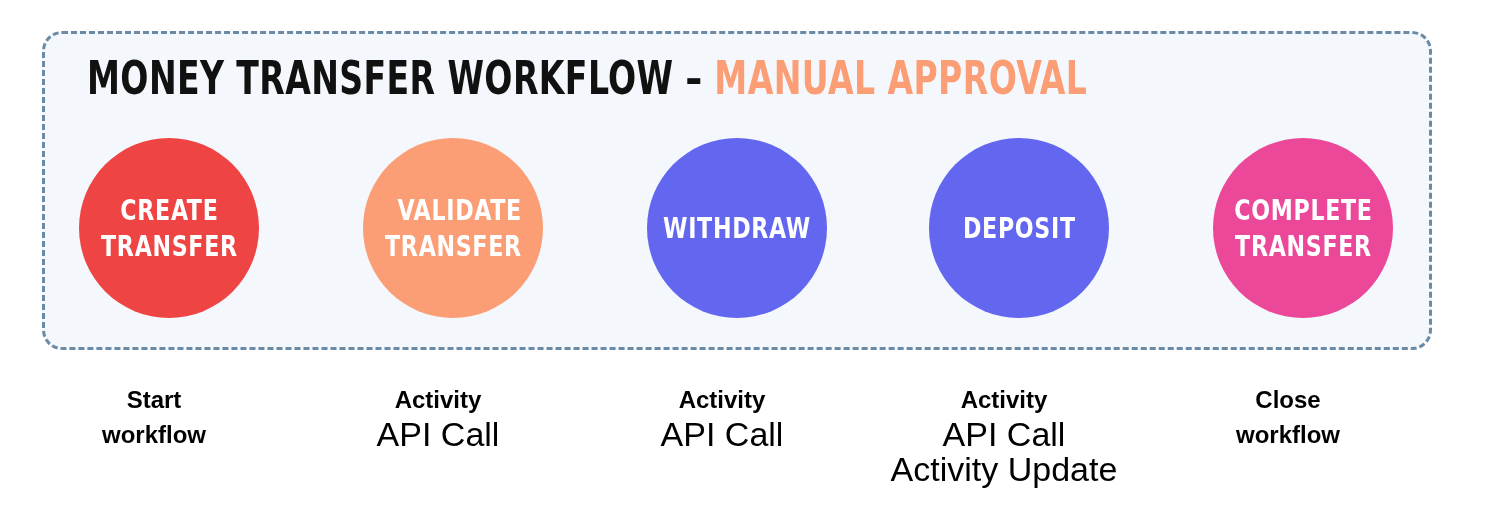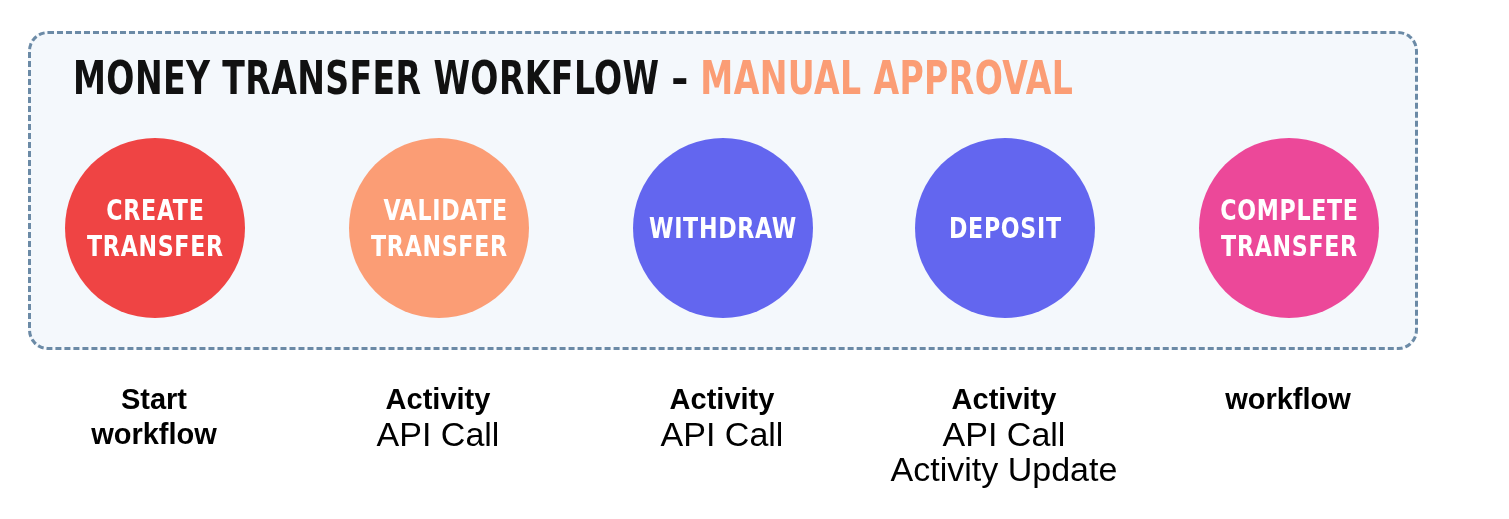--- a/index.html
+++ b/index.html
@@ -18,21 +18,21 @@
   #diagram-root {
     position: absolute;
     left: 0; top: 0;
     width: 1509px;
     height: 519px;
   }
 
   
   .workflow-panel {
     position: absolute;
-    left: 28px;
+    left: 42px;
     top: 31px;
     width: 1390px;
     height: 319px;
     box-sizing: border-box;
     background: #f4f8fc;
     border: 3px dashed #6b8aa6;
     border-radius: 20px;
   }
 
   
@@ -105,21 +105,21 @@
     text-align: center;
     color: #000000;
   }
   .caption-1 { left: -26px; }
   .caption-2 { left: 258px; }
   .caption-3 { left: 542px; }
   .caption-4 { left: 824px; }
   .caption-5 { left: 1108px; }
 
   .caption-title {
-    font-size: 29px;
+    font-size: 24px;
     font-weight: bold;
     line-height: 35px;
     white-space: nowrap;
   }
   .caption-sub {
     font-size: 34px;
     font-weight: normal;
     line-height: 35px;
     white-space: nowrap;
   }
@@ -183,19 +183,20 @@
 
     </div>
 
     <div class="caption caption-4">
       <div class="caption-title">Activity</div>
       <div class="caption-sub">API Call</div>
       <div class="caption-sub">Activity Update</div>
     </div>
 
     <div class="caption caption-5">
+      <div class="caption-title">Close</div>
       <div class="caption-title">workflow</div>
 
     </div>
 
   </div>
 
 </div>
 
 </body></html>

